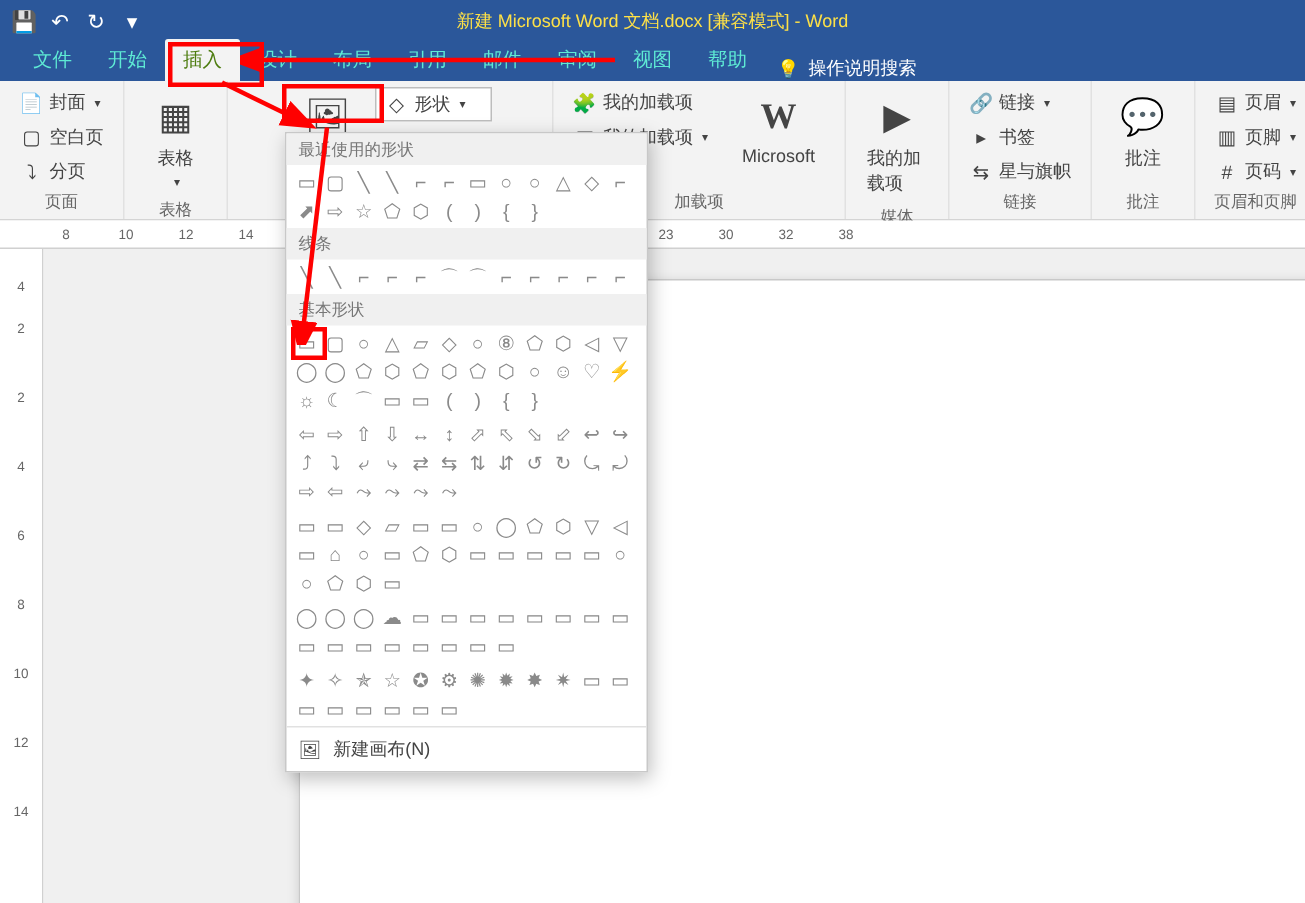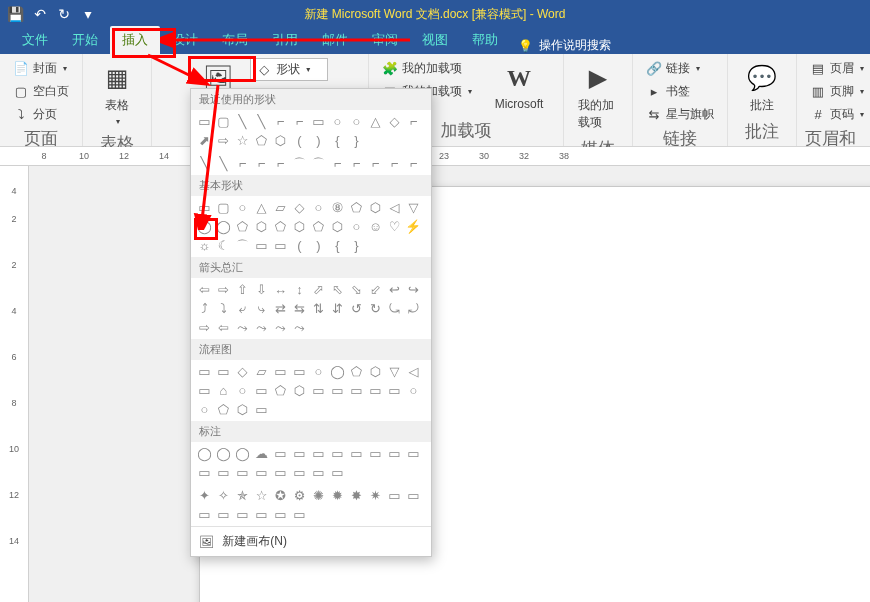--- a/index.html
+++ b/index.html
@@ -6,21 +6,21 @@
 .titlebar{height:28px;background:#2b579a;color:#fff;display:flex;align-items:center;padding:0 6px;position:relative}
 .qat{display:flex;align-items:center;gap:4px}
 .qat .ico{width:20px;height:20px;display:inline-flex;align-items:center;justify-content:center;color:#fff;font-size:14px}
 .titlebar .title{position:absolute;left:50%;transform:translateX(-50%);font-size:12px;color:#fde047}
 .menubar{height:26px;background:#2b579a;display:flex;align-items:flex-end;padding:0 10px;position:relative}
 .tab{color:#5eead4;font-size:13px;padding:5px 12px;cursor:pointer;position:relative;z-index:2}
 .tab.active{background:#f3f3f3;color:#4d7c0f;border-radius:2px 2px 0 0}
 .tell{display:flex;align-items:center;gap:6px;color:#fff;margin-left:8px}
 .ribbon{height:92px;background:#f3f3f3;border-bottom:1px solid #d4d4d4;display:flex;position:relative}
 .group{border-right:1px solid #e1e1e1;padding:4px 8px 2px 8px;display:flex;flex-direction:column;align-items:center;justify-content:space-between}
-.group-label{font-size:17px;color:#666;margin-top:auto;padding:2px 0}
+.group-label{font-size:11px;color:#666;margin-top:auto;padding:2px 0}
 .group-body{display:flex;align-items:flex-start;gap:6px;flex:1}
 .btn-sm{display:flex;align-items:center;gap:4px;padding:2px 5px;font-size:12px;color:#444;white-space:nowrap}
 .btn-sm .ic{width:16px;height:16px;display:inline-flex;align-items:center;justify-content:center;font-size:13px}
 .btn-big{display:flex;flex-direction:column;align-items:center;justify-content:center;gap:3px;padding:4px 6px;font-size:12px;color:#444;min-width:40px}
 .btn-big .ic{width:32px;height:32px;display:flex;align-items:center;justify-content:center;font-size:24px}
 .stack{display:flex;flex-direction:column;gap:2px}
 .ruler-h{height:18px;background:#fff;border-bottom:1px solid #d0d0d0;display:flex;align-items:center;font-size:9px;color:#666;padding-left:30px;gap:12px;overflow:hidden;position:relative}
 .ruler-h span{display:inline-block;width:28px;text-align:center}
 .workspace{display:flex;height:456px}
 .ruler-v{width:28px;background:#fff;border-right:1px solid #d0d0d0;display:flex;flex-direction:column;align-items:center;font-size:9px;color:#666;gap:18px;padding-top:20px}
@@ -272,20 +272,21 @@
       <div class="sh">⬈</div>
       <div class="sh">⇨</div>
       <div class="sh">☆</div>
       <div class="sh">⬠</div>
       <div class="sh">⬡</div>
       <div class="sh">(</div>
       <div class="sh">)</div>
       <div class="sh">{</div>
       <div class="sh">}</div>
     </div>
+  <div class="cat">线条</div>
   <div class="grid" id="g-lines">
       <div class="sh">╲</div>
       <div class="sh">╲</div>
       <div class="sh">⌐</div>
       <div class="sh">⌐</div>
       <div class="sh">⌐</div>
       <div class="sh">⌒</div>
       <div class="sh">⌒</div>
       <div class="sh">⌐</div>
       <div class="sh">⌐</div>
@@ -322,21 +323,20 @@
       <div class="sh">☼</div>
       <div class="sh">☾</div>
       <div class="sh">⌒</div>
       <div class="sh">▭</div>
       <div class="sh">▭</div>
       <div class="sh">(</div>
       <div class="sh">)</div>
       <div class="sh">{</div>
       <div class="sh">}</div>
     </div>
-  <div class="cat">箭头总汇</div>
   <div class="grid" id="g-arrows">
       <div class="sh">⇦</div>
       <div class="sh">⇨</div>
       <div class="sh">⇧</div>
       <div class="sh">⇩</div>
       <div class="sh">↔</div>
       <div class="sh">↕</div>
       <div class="sh">⬀</div>
       <div class="sh">⬁</div>
       <div class="sh">⬂</div>
@@ -355,21 +355,20 @@
       <div class="sh">↻</div>
       <div class="sh">⤿</div>
       <div class="sh">⤾</div>
       <div class="sh">⇨</div>
       <div class="sh">⇦</div>
       <div class="sh">⤳</div>
       <div class="sh">⤳</div>
       <div class="sh">⤳</div>
       <div class="sh">⤳</div>
     </div>
-  <div class="cat">流程图</div>
   <div class="grid" id="g-flow">
       <div class="sh">▭</div>
       <div class="sh">▭</div>
       <div class="sh">◇</div>
       <div class="sh">▱</div>
       <div class="sh">▭</div>
       <div class="sh">▭</div>
       <div class="sh">○</div>
       <div class="sh">◯</div>
       <div class="sh">⬠</div>
@@ -386,21 +385,20 @@
       <div class="sh">▭</div>
       <div class="sh">▭</div>
       <div class="sh">▭</div>
       <div class="sh">▭</div>
       <div class="sh">○</div>
       <div class="sh">○</div>
       <div class="sh">⬠</div>
       <div class="sh">⬡</div>
       <div class="sh">▭</div>
     </div>
-  <div class="cat">标注</div>
   <div class="grid" id="g-callouts">
       <div class="sh">◯</div>
       <div class="sh">◯</div>
       <div class="sh">◯</div>
       <div class="sh">☁</div>
       <div class="sh">▭</div>
       <div class="sh">▭</div>
       <div class="sh">▭</div>
       <div class="sh">▭</div>
       <div class="sh">▭</div>

